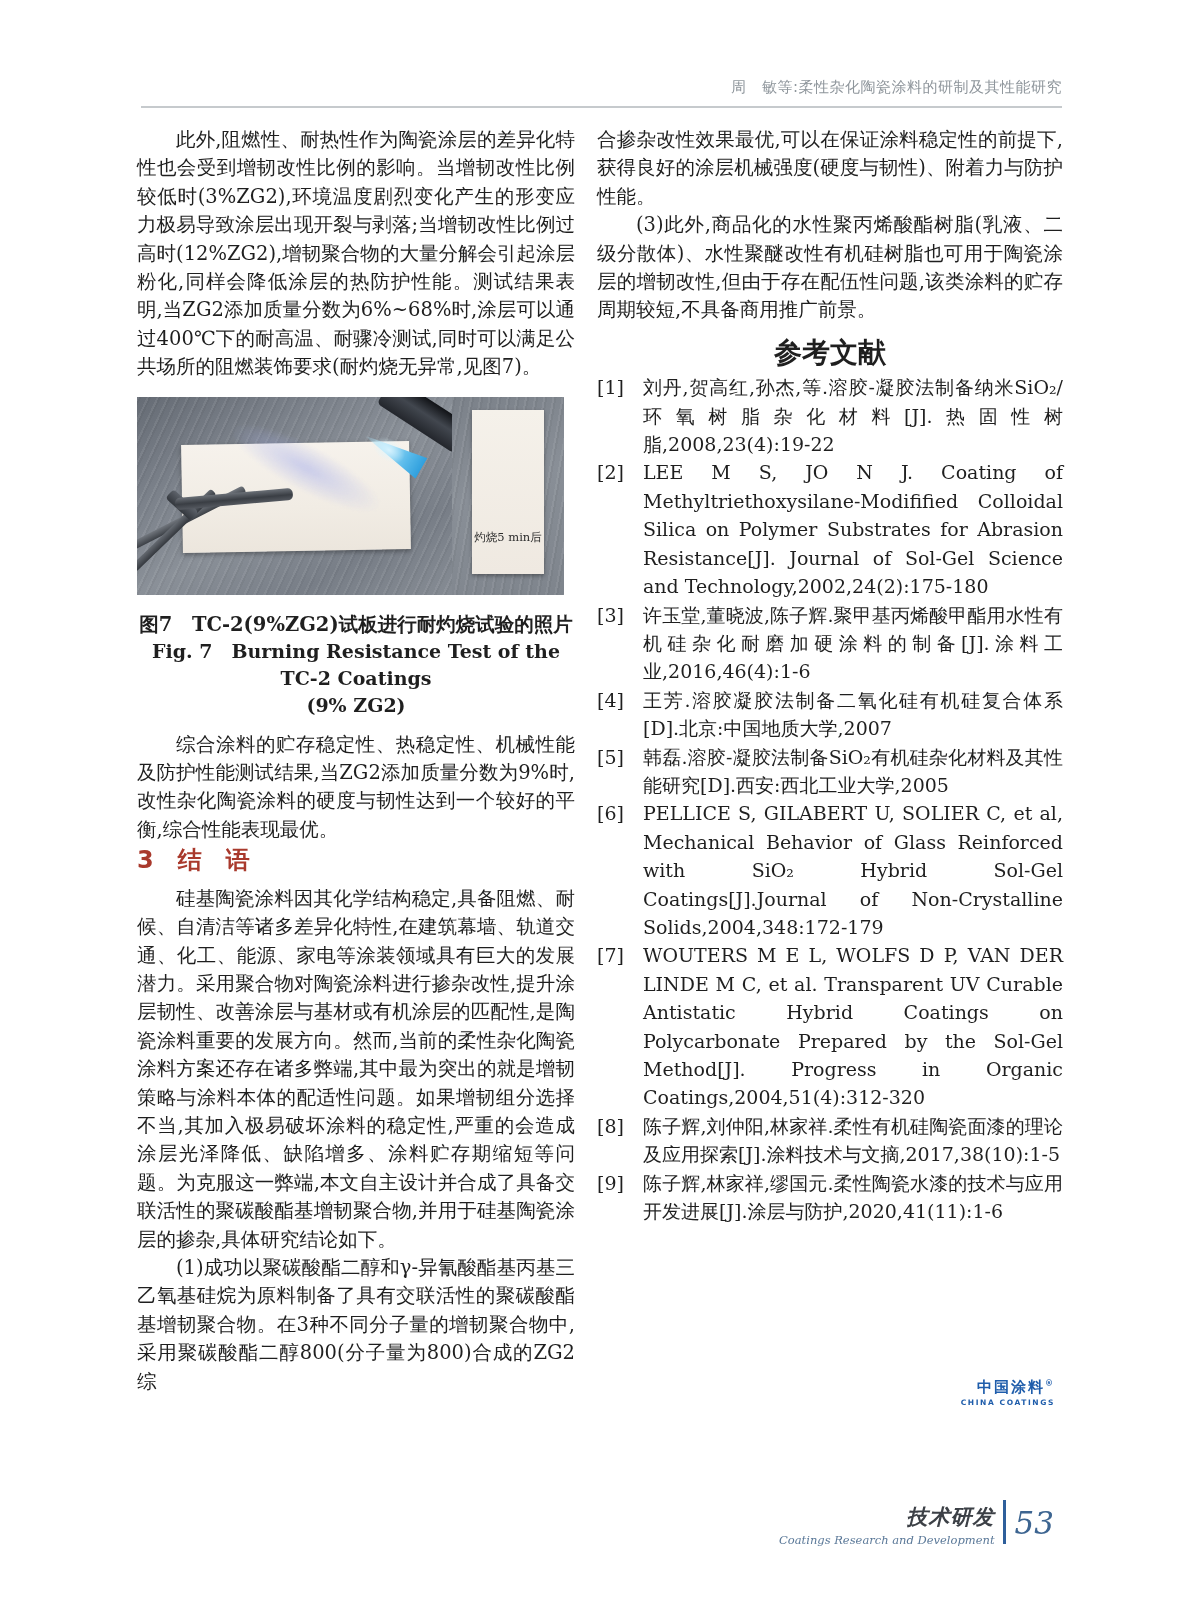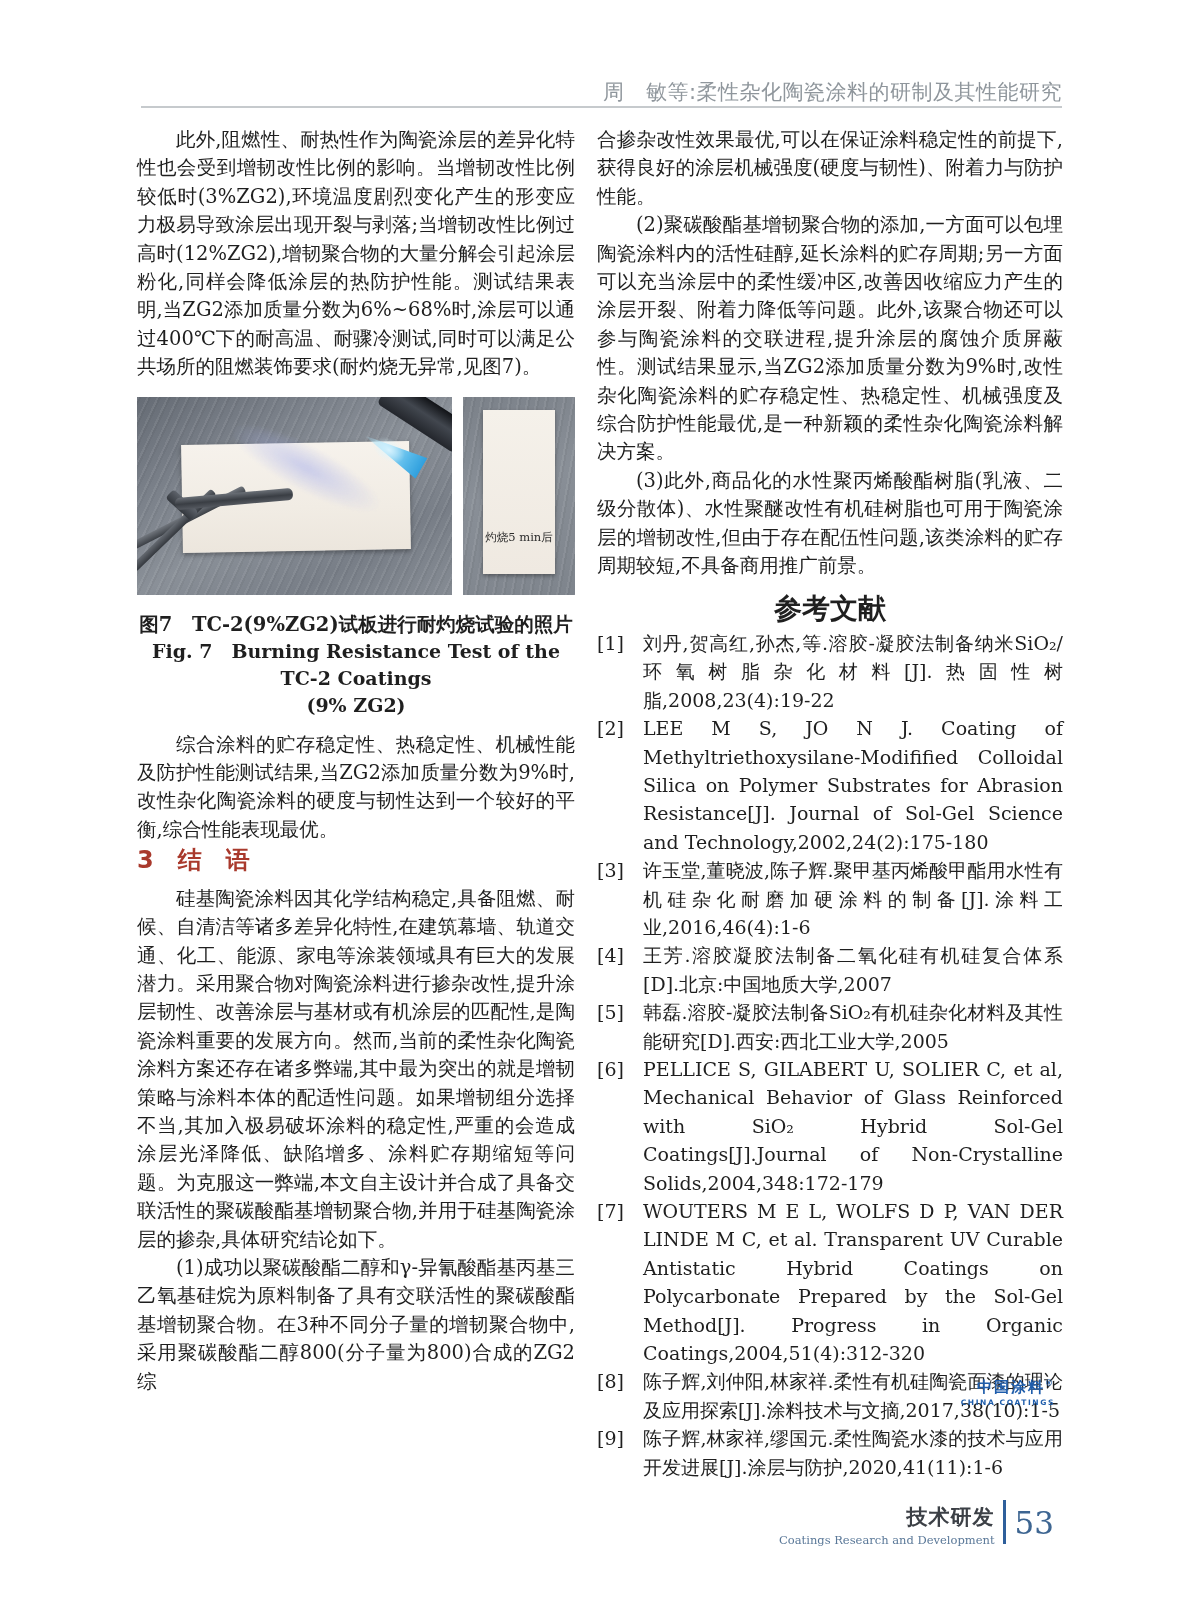--- a/index.html
+++ b/index.html
@@ -10,39 +10,39 @@
     background: #ffffff;
     overflow: hidden;
     font-family: "DejaVu Serif", "Liberation Serif", serif;
     color: #1f1f1f;
   }
   
   .running-head {
     position: absolute; top: 78px; left: 134px; right: 125px;
     text-align: right;
     font-family: "DejaVu Sans", "Liberation Sans", sans-serif;
-    font-size: 21px; color: #8f969c; letter-spacing: 0.5px;
+    font-size: 15px; color: #8f969c; letter-spacing: 0.5px;
   }
   .header-rule {
     position: absolute; top: 106px; left: 141px; width: 921px; height: 2px;
     background: #c6cacd;
   }
   
   .columns {
     position: absolute; top: 126px; left: 137px;
     display: flex; gap: 22px;
   }
   .col { font-size: 19.5px; line-height: 28.4px; text-align: justify; }
   .col-left  { width: 438px; }
   .col-right { width: 466px; }
   .para { text-align: justify; }
   .indent { text-indent: 2em; }
   
   .figure { margin: 15px 0 12px 0; }
-  .photos { display: flex; gap: 11px; }
+  .photos { display: flex; }
   .photo { position: relative; overflow: hidden; }
   .photo-large {
     width: 315px; height: 198px;
     background:
       repeating-linear-gradient(115deg, rgba(255,255,255,0.07) 0 2px, rgba(0,0,0,0.04) 2px 4px, rgba(255,255,255,0) 4px 9px),
       linear-gradient(150deg, #666c75 0%, #7b818a 28%, #8a9098 52%, #787e87 76%, #858b93 100%);
   }
   .photo-small {
     width: 112px; height: 198px;
     background:
@@ -137,21 +137,21 @@
     position: absolute; top: 1378px; right: 132px; text-align: right;
     font-family: "DejaVu Sans", "Liberation Sans", sans-serif;
     color: #1f5dab;
   }
   .logo-zh { font-size: 15px; font-weight: bold; letter-spacing: 2px; }
   .logo-mark { font-size: 8px; vertical-align: super; }
   .logo-en { font-size: 7.5px; font-weight: bold; letter-spacing: 1.6px; margin-top: 1px; }
   
   .footer {
     position: absolute; top: 1500px; right: 133px;
-    display: flex; align-items: flex-start;
+    display: flex; align-items: flex-start; font-style: italic;
   }
   .footer-text { text-align: right; padding-top: 3px; }
   .footer-zh {
     font-family: "DejaVu Sans", "Liberation Sans", sans-serif;
     font-weight: bold; font-size: 21px; color: #3c4046; letter-spacing: 1px;
   }
   .footer-en {
     font-size: 11.5px; color: #5a7898; margin-top: 2px;
     font-family: "DejaVu Serif", "Liberation Serif", serif;
   }
@@ -202,21 +202,20 @@
       </div>
 
       <p class="para indent">综合涂料的贮存稳定性、热稳定性、机械性能及防护性能测试结果,当ZG2添加质量分数为9%时,改性杂化陶瓷涂料的硬度与韧性达到一个较好的平衡,综合性能表现最优。</p>
       <h2 class="section-heading">3　结　语</h2>
       <p class="para indent">硅基陶瓷涂料因其化学结构稳定,具备阻燃、耐候、自清洁等诸多差异化特性,在建筑幕墙、轨道交通、化工、能源、家电等涂装领域具有巨大的发展潜力。采用聚合物对陶瓷涂料进行掺杂改性,提升涂层韧性、改善涂层与基材或有机涂层的匹配性,是陶瓷涂料重要的发展方向。然而,当前的柔性杂化陶瓷涂料方案还存在诸多弊端,其中最为突出的就是增韧策略与涂料本体的配适性问题。如果增韧组分选择不当,其加入极易破坏涂料的稳定性,严重的会造成涂层光泽降低、缺陷增多、涂料贮存期缩短等问题。为克服这一弊端,本文自主设计并合成了具备交联活性的聚碳酸酯基增韧聚合物,并用于硅基陶瓷涂层的掺杂,具体研究结论如下。</p>
       <p class="para indent">(1)成功以聚碳酸酯二醇和γ-异氰酸酯基丙基三乙氧基硅烷为原料制备了具有交联活性的聚碳酸酯基增韧聚合物。在3种不同分子量的增韧聚合物中,采用聚碳酸酯二醇800(分子量为800)合成的ZG2综</p>
     </section>
 
     <section class="col col-right">
       <p class="para">合掺杂改性效果最优,可以在保证涂料稳定性的前提下,获得良好的涂层机械强度(硬度与韧性)、附着力与防护性能。</p>
-      <p class="para indent">(2)聚碳酸酯基增韧聚合物的添加,一方面可以包埋陶瓷涂料内的活性硅醇,延长涂料的贮存周期;另一方面可以充当涂层中的柔性缓冲区,改善因收缩应力产生的涂层开裂、附着力降低等问题。此外,该聚合物还可以参与陶瓷涂料的交联进程,提升涂层的腐蚀介质屏蔽性。测试结果显示,当ZG2添加质量分数为9%时,改性杂化陶瓷涂料的贮存稳定性、热稳定性、机械强度及综合防护性能最优,是一种新颖的柔性杂化陶瓷涂料解决方案。</p>
       <p class="para indent">(3)此外,商品化的水性聚丙烯酸酯树脂(乳液、二级分散体)、水性聚醚改性有机硅树脂也可用于陶瓷涂层的增韧改性,但由于存在配伍性问题,该类涂料的贮存周期较短,不具备商用推广前景。</p>
 
       <h3 class="refs-title">参考文献</h3>
 
       <div>
         <div class="ref-item">
           <span class="ref-num">[1]</span>
           <span class="ref-text">刘丹,贺高红,孙杰,等.溶胶-凝胶法制备纳米SiO₂/环氧树脂杂化材料[J].热固性树脂,2008,23(4):19-22</span>
         </div>
         <div class="ref-item">

